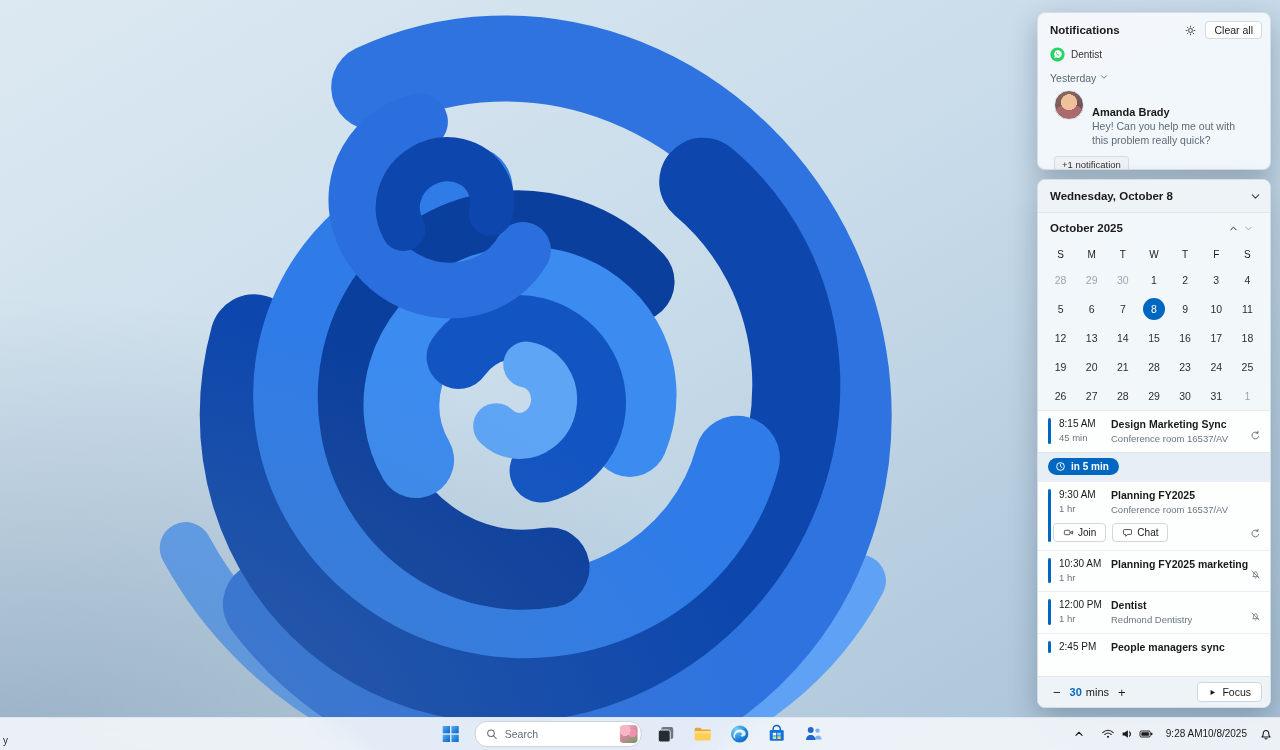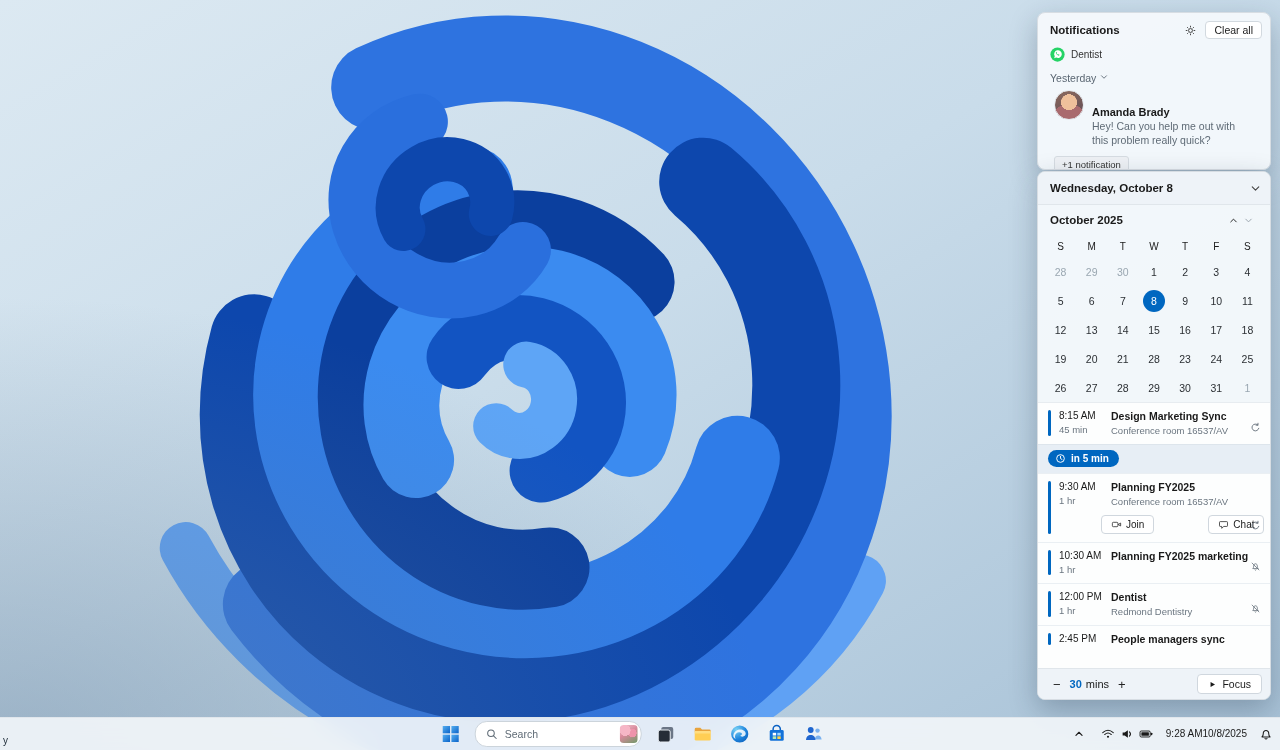--- a/index.html
+++ b/index.html
@@ -6,21 +6,21 @@
     font-family:"Liberation Sans","DejaVu Sans",sans-serif;
     -webkit-font-smoothing:antialiased;}
   .desktop{position:relative;width:1280px;height:750px;overflow:hidden;background:#c9dcea;}
   .wallpaper{position:absolute;inset:0;}
 
   
   .panel{position:absolute;background:rgba(244,248,251,.97);border:1px solid #d7dde3;
     border-radius:8px;box-shadow:0 10px 28px rgba(20,40,60,.28);overflow:hidden;
     color:#1a1a1a;}
   .notif{left:1037px;top:12px;width:232px;height:156px;}
-  .cal{left:1037px;top:171px;width:232px;height:527px;display:flex;flex-direction:column;}
+  .cal{left:1037px;top:179px;width:232px;height:527px;display:flex;flex-direction:column;}
 
   
   .notif-head{display:flex;align-items:center;padding:8px 8px 4px 12px;}
   .notif-title{font-size:11.5px;font-weight:bold;flex:0 0 auto;}
   .notif-head .spacer{flex:1;}
   .icon-btn{background:transparent;border:none;padding:2px;color:#444;display:flex;align-items:center;cursor:pointer;}
   .icon-btn svg{width:13px;height:13px;}
   .clear-all{margin-left:6px;background:#fff;border:1px solid #d2d9df;border-radius:4px;
     font-size:10.5px;padding:2px 8px;color:#1a1a1a;cursor:pointer;font-family:inherit;}
   .app-row{display:flex;align-items:center;gap:6px;padding:4px 12px 2px 12px;}
@@ -67,21 +67,21 @@
   .event .col.t{width:52px;flex:0 0 auto;}
   .event .tt{font-size:10px;color:#1a1a1a;}
   .event .td{font-size:9.5px;color:#6b7680;margin-top:3px;}
   .event .col.m{flex:1;min-width:0;}
   .event .et{font-size:10.5px;font-weight:bold;color:#1a1a1a;white-space:nowrap;overflow:hidden;}
   .event .el{font-size:9.5px;color:#6b7680;margin-top:3px;}
   .event .eicon{position:absolute;right:9px;bottom:7px;color:#5f6b76;}
   .event .eicon svg{width:11px;height:11px;}
   .ebtns{display:flex;gap:6px;margin:8px 0 0 -58px;}
   .ebtn{display:flex;align-items:center;gap:4px;background:#fff;border:1px solid #d0d7de;
-    border-radius:4px;font-size:10px;color:#1a1a1a;padding:3px 9px;cursor:pointer;font-family:inherit;margin-left:48px;}
+    border-radius:4px;font-size:10px;color:#1a1a1a;padding:3px 9px;cursor:pointer;font-family:inherit;}
   .ebtn .bicon svg{width:11px;height:11px;color:#333;display:block;}
   .reminder{background:#e7eef5;padding:5px 10px;border-top:1px solid #dde5ec;}
   .reminder .pill{display:inline-flex;align-items:center;gap:5px;background:#0067c0;color:#fff;
     border-radius:11px;padding:3px 10px 3px 7px;font-size:10px;font-weight:bold;cursor:pointer;}
   .reminder .picon svg{width:11px;height:11px;display:block;}
 
   .focus-bar{flex:0 0 auto;height:30px;background:#eef3f8;border-top:1px solid #e0e6eb;
     display:flex;align-items:center;padding:0 8px 0 12px;gap:6px;}
   .fb-btn{background:transparent;border:none;font-size:13px;color:#222;cursor:pointer;padding:0 3px;font-family:inherit;}
   .fb-val{font-size:11px;font-weight:bold;color:#0067c0;}

